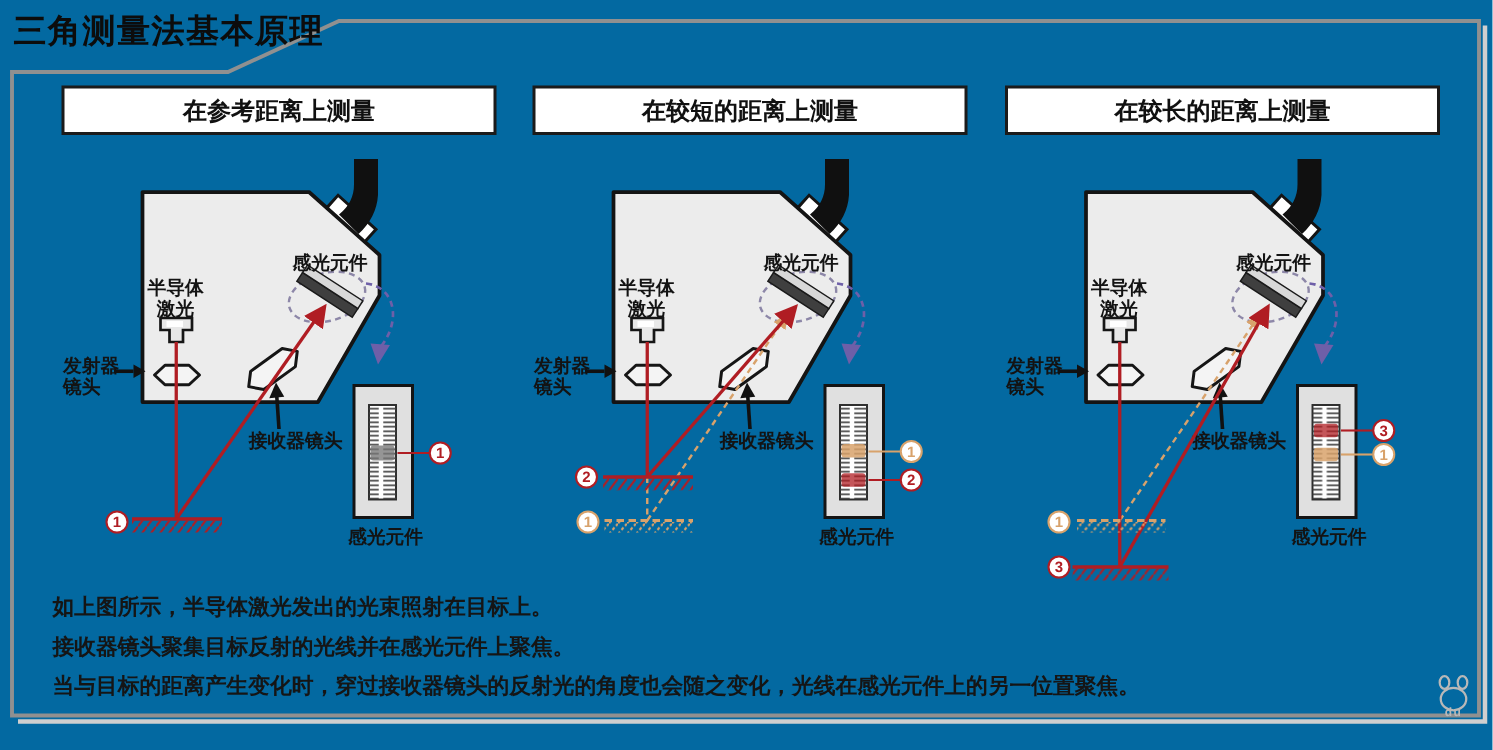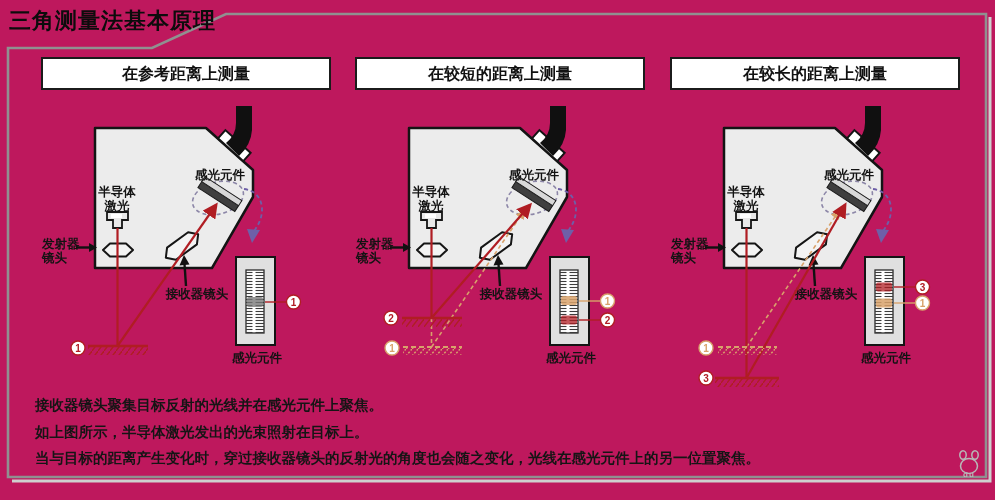--- a/index.html
+++ b/index.html
@@ -1,16 +1,16 @@
 <!DOCTYPE html>
 <html style="--c-red: #b01d23; --c-tan: #d8a26b; --c-purple: #6e5fa8; --c-frame: #909090; --c-housing: #ececec; --c-detailbg: #e0e0e0;"><head>
 <meta charset="utf-8">
 <style>
   html,body{margin:0;padding:0;background:#fff;}
-  #page{position:relative;width:995px;height:500px;background:#be185d;overflow:hidden;
+  #page{position:relative;width:995px;height:500px;background:#0369a1;overflow:hidden;
         font-family:"Liberation Sans",sans-serif;}
   #frame-svg{position:absolute;left:0;top:0;}
   #title{position:absolute;left:9px;top:6px;font-size:22px;font-weight:800;
          letter-spacing:1px;color:#0c0c0c;white-space:nowrap;}
   .panel-svg{position:absolute;top:55px;width:315px;height:335px;}
   #p1{left:20px}#p2{left:334px}#p3{left:649px}
   .hdr-box{fill:#fff;stroke:#1b1b1b;stroke-width:2;}
   .hdr-txt{font:600 16px "Liberation Sans",sans-serif;fill:#111;text-anchor:middle;}
   .lbl{font:bold 12.5px "Liberation Sans",sans-serif;fill:#131313;text-anchor:middle;}
   .lbl-start{text-anchor:start;}
@@ -314,22 +314,22 @@
       <text class="lbl" x="237" y="307">感光元件</text>
     </g>
 
     <g>
       <path class="purple-arc" d="M 224,134 C 243,136 248,158 234,176"></path>
       <polygon class="fl-purple" points="227,174 240,175 232,188"></polygon>
     </g>
   </svg>
 
   <div id="description">
+    <div>如上图所示，半导体激光发出的光束照射在目标上。</div>
     <div>接收器镜头聚集目标反射的光线并在感光元件上聚焦。</div>
-    <div>如上图所示，半导体激光发出的光束照射在目标上。</div>
     <div>当与目标的距离产生变化时，穿过接收器镜头的反射光的角度也会随之变化，光线在感光元件上的另一位置聚焦。</div>
   </div>
 
   <div id="watermark">
     <svg width="28" height="32">
       <ellipse cx="8" cy="8" rx="3.2" ry="4.2" fill="none" stroke="#b8b8b8" stroke-width="1.5"></ellipse>
       <ellipse cx="20" cy="8" rx="3.2" ry="4.2" fill="none" stroke="#b8b8b8" stroke-width="1.5"></ellipse>
       <ellipse cx="14" cy="19" rx="8.5" ry="7.5" fill="none" stroke="#b8b8b8" stroke-width="1.5"></ellipse>
       <text x="14" y="30" text-anchor="middle" font-size="8" font-weight="bold" fill="#b8b8b8" style="-webkit-text-stroke:0">du</text>
     </svg>

